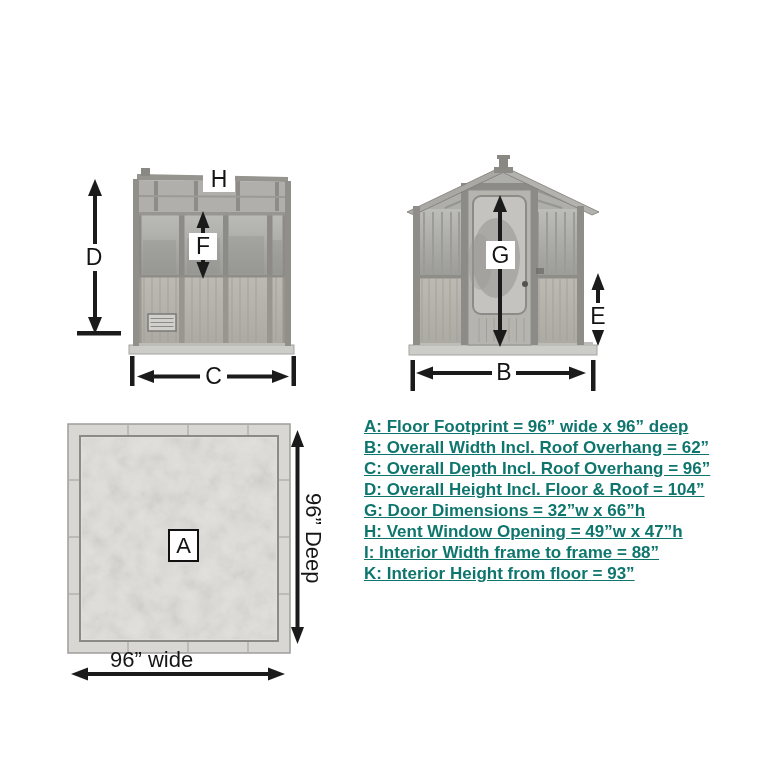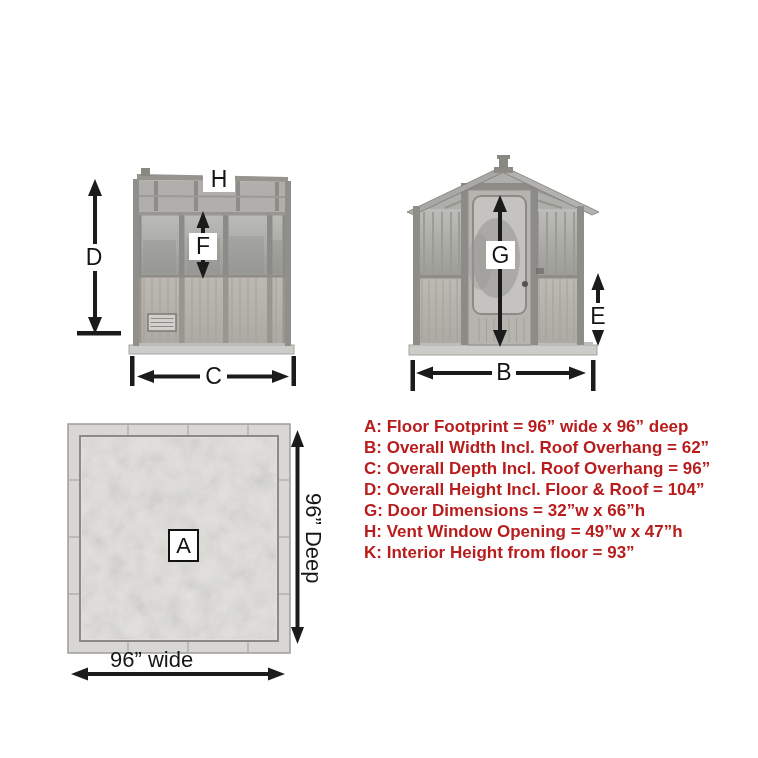--- a/index.html
+++ b/index.html
@@ -11,21 +11,21 @@
   .callout{
     position:absolute;display:flex;align-items:center;justify-content:center;
     background:#ffffff;color:#141414;font-size:23px;line-height:1;
   }
   .callout.boxed{border:2.5px solid #111111;}
   .dim-text{
     position:absolute;color:#161616;font-size:22px;line-height:1;white-space:nowrap;
   }
   .dim-text.vertical{writing-mode:vertical-rl;}
   .legend{
-    position:absolute;left:364px;top:416px;width:392px;color:#b91c1c;
+    position:absolute;left:364px;top:416px;width:392px;color:#0f766e;text-decoration:underline;
   }
   .legend-line{
     font-size:17px;font-weight:bold;line-height:21px;white-space:nowrap;
   }
 </style>
 </head>
 <body>
 
 <div class="canvas">
 
@@ -220,16 +220,17 @@
   <div class="dim-text" style="left:110px;top:649px;width:140px;text-align:left;">96” wide</div>
   <div class="dim-text vertical" style="left:302px;top:472px;height:132px;text-align:center;">96” Deep</div>
 
   <div class="legend">
     <div class="legend-line">A: Floor Footprint = 96” wide x 96” deep</div>
     <div class="legend-line">B: Overall Width Incl. Roof Overhang = 62”</div>
     <div class="legend-line">C: Overall Depth Incl. Roof Overhang = 96”</div>
     <div class="legend-line">D: Overall Height Incl. Floor &amp; Roof = 104”</div>
     <div class="legend-line">G: Door Dimensions = 32”w x 66”h</div>
     <div class="legend-line">H: Vent Window Opening = 49”w x 47”h</div>
+    <div class="legend-line">I: Interior Width frame to frame = 88”</div>
     <div class="legend-line">K: Interior Height from floor = 93”</div>
   </div>
 
 </div>
 
 </body></html>

